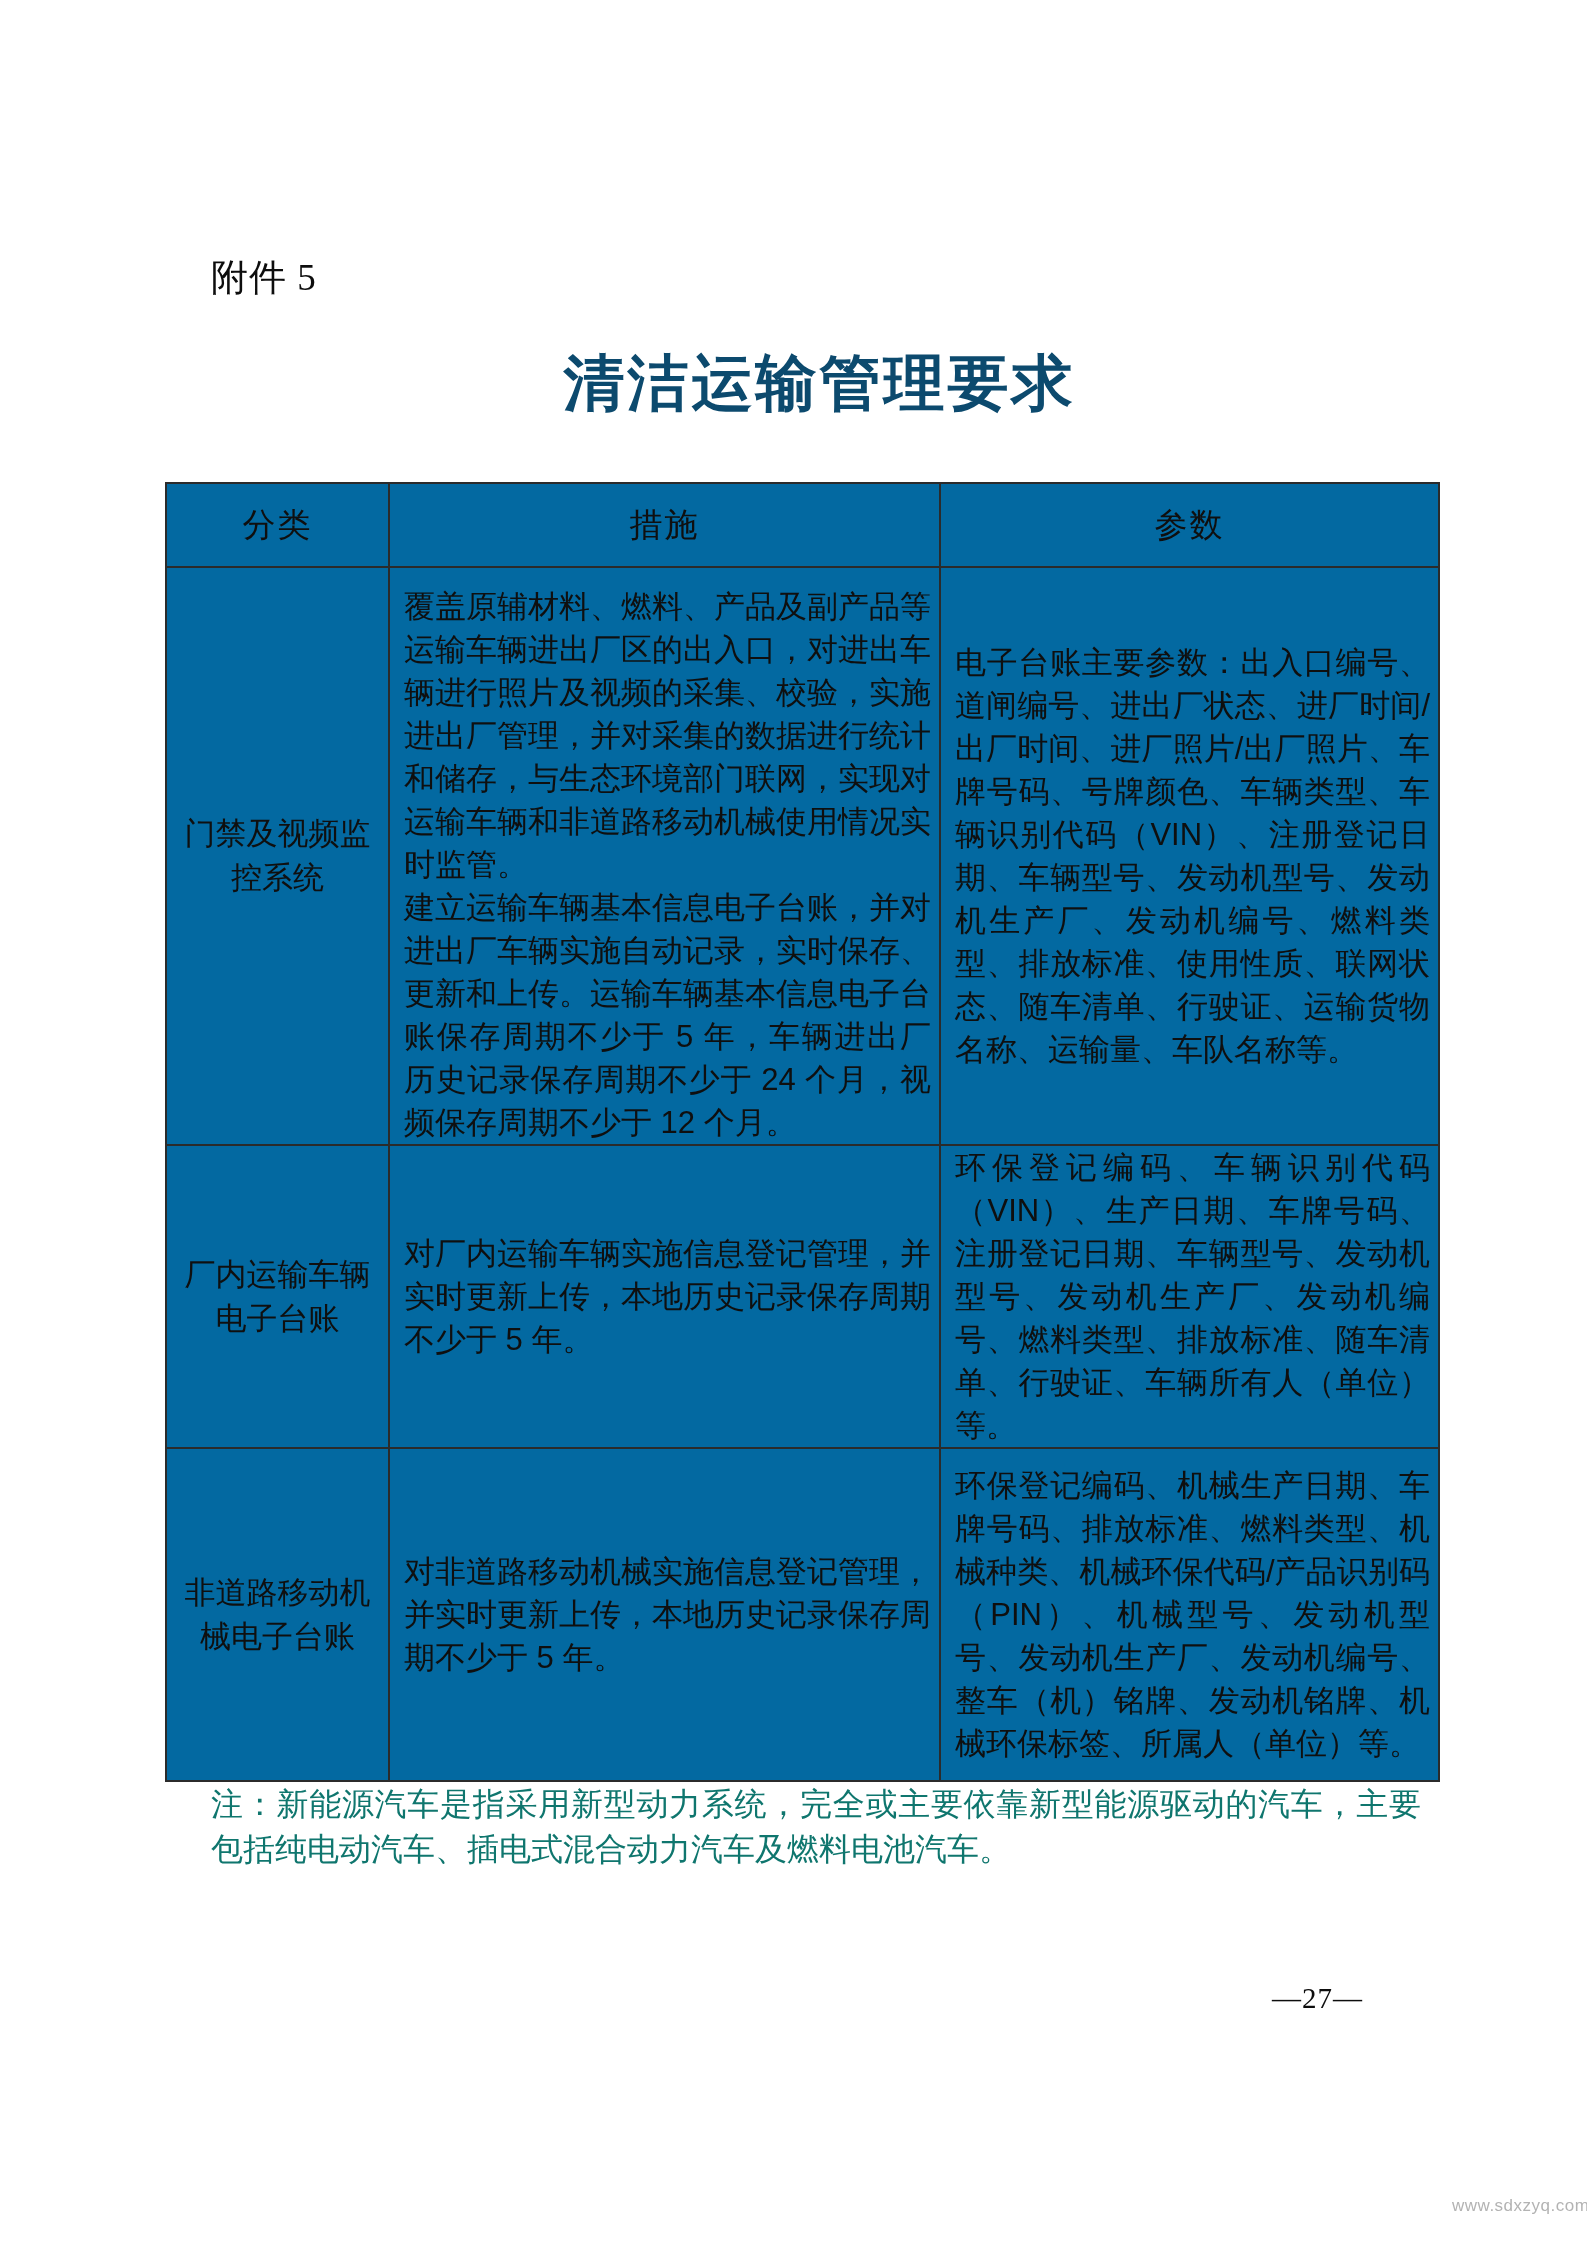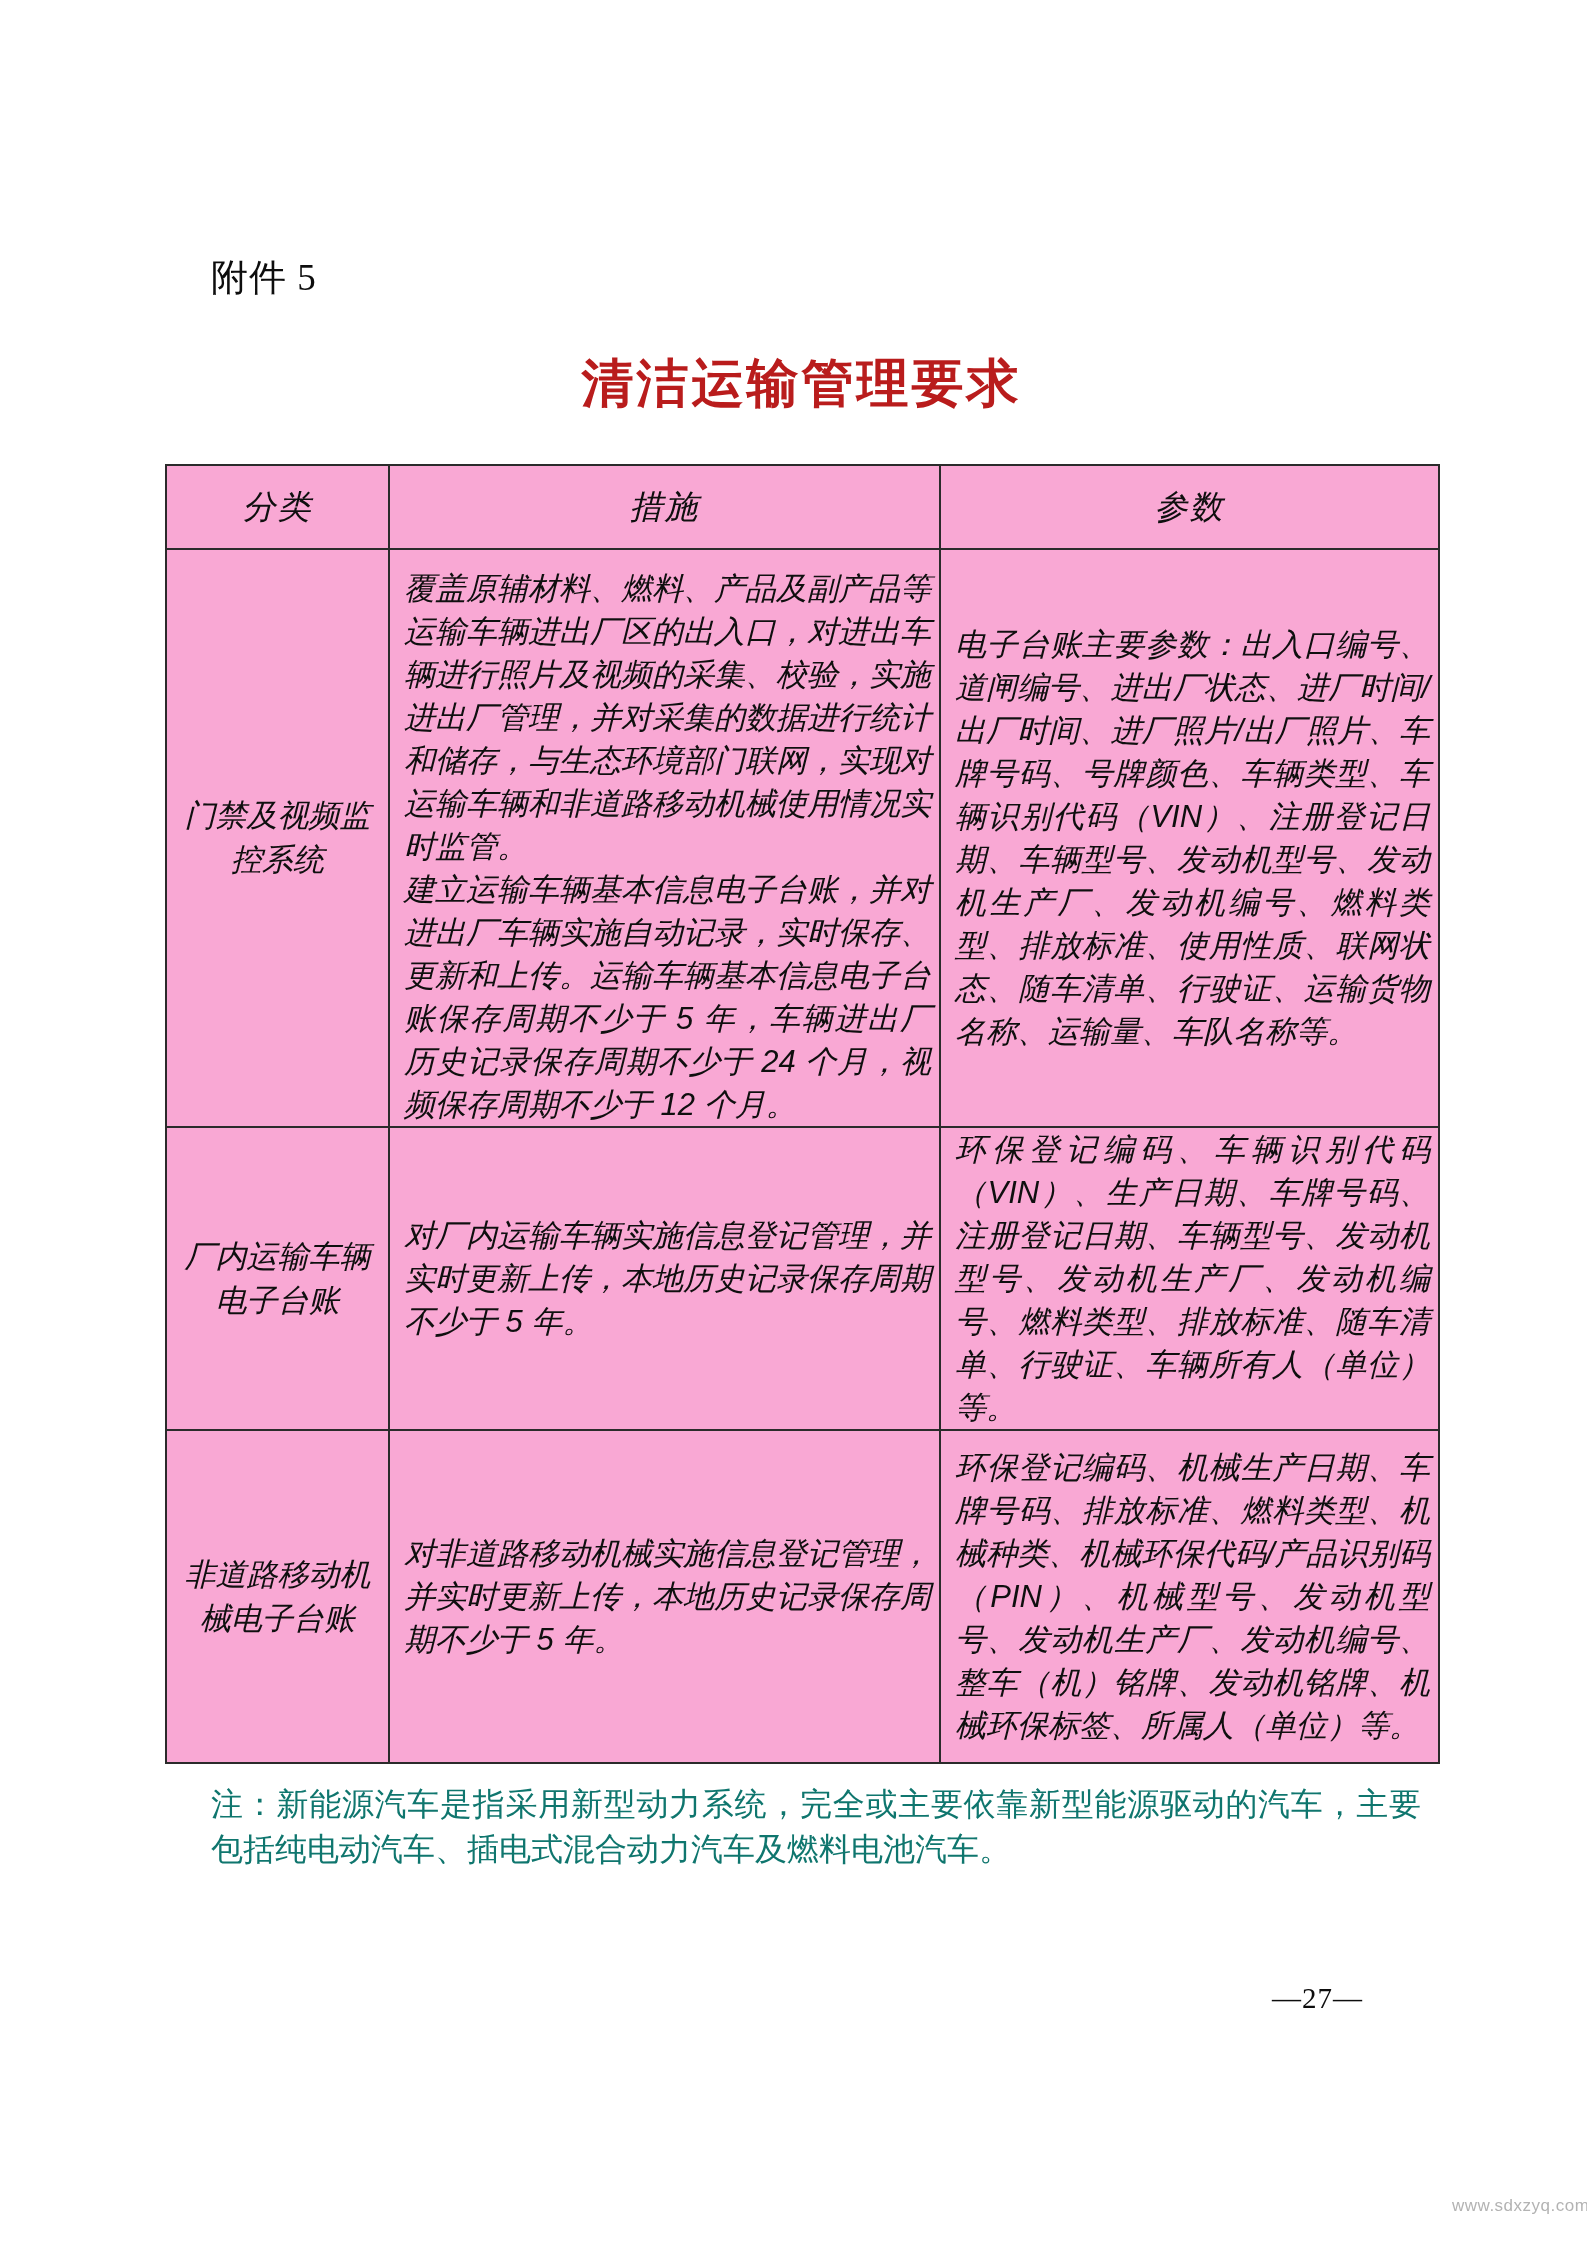--- a/index.html
+++ b/index.html
@@ -12,35 +12,34 @@
   }
   #page{position:relative;width:1587px;height:2245px;background:#ffffff;border-radius:7px;}
 
   .attachment-label{
     position:absolute;left:211px;top:258px;
     font-family:"Liberation Serif","DejaVu Serif",serif;
     font-size:37px;line-height:40px;color:#0d0d0d;
     letter-spacing:1px;
   }
   .doc-title{
-    position:absolute;left:165px;top:352px;width:1273px;
+    position:absolute;left:183px;top:352px;width:1273px;
     text-align:center;
     font-family:"Liberation Serif","DejaVu Serif",serif;
     font-weight:bold;
-    font-size:52px;line-height:64px;color:#b91c1c;
+    font-size:61px;line-height:64px;color:#0c4a6e;
     letter-spacing:3px;
   }
 
   table.req-table{
-    position:absolute;left:165px;top:464px;
+    position:absolute;left:165px;top:482px;
     width:1273px;
     border-collapse:collapse;
     table-layout:fixed;
-    background:#f9a8d4;
-    font-style:italic;
+    background:#0369a1;
   }
   table.req-table col.c1{width:223px;}
   table.req-table col.c2{width:551px;}
   table.req-table col.c3{width:499px;}
   table.req-table th, table.req-table td{
     border:2px solid #2b2b2b;
     font-weight:normal;
     color:#0f0f0f;
   }
   table.req-table th{

